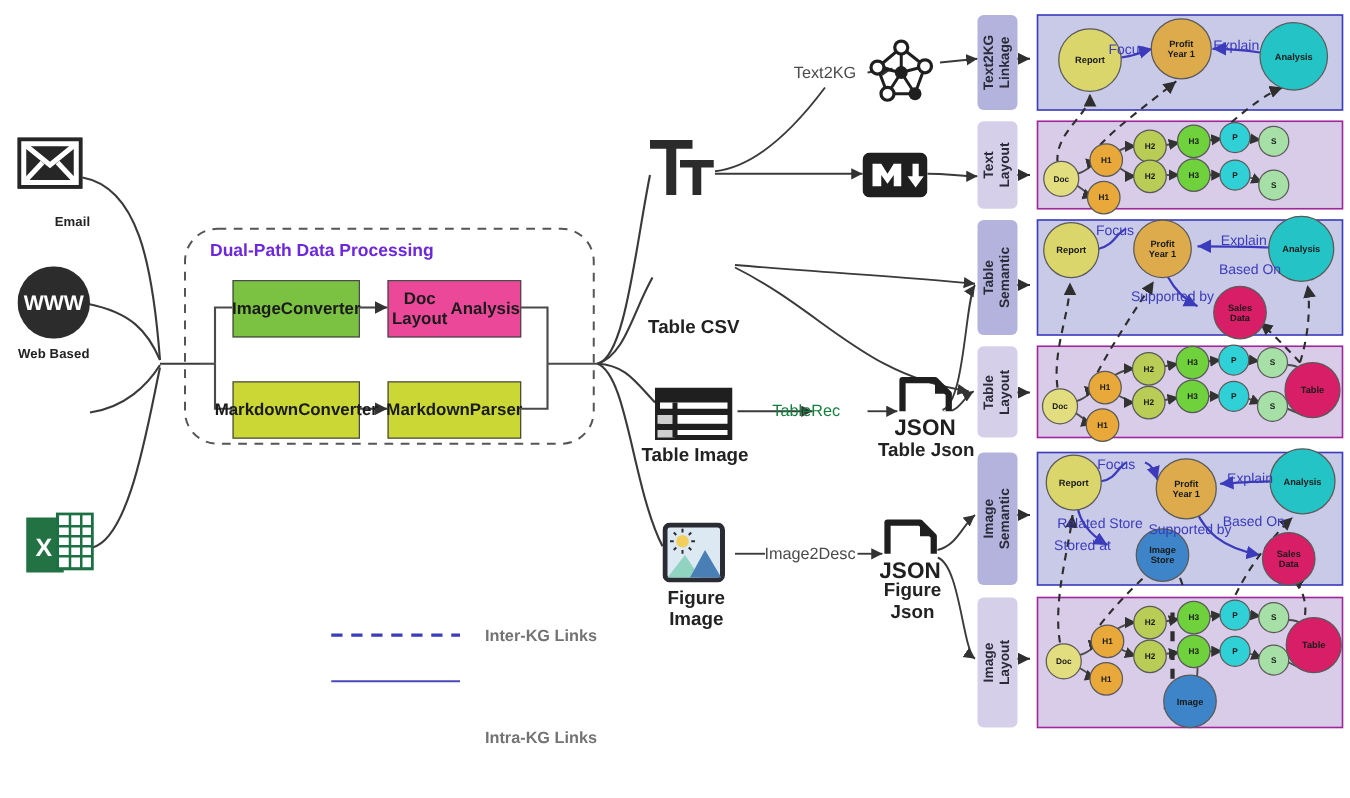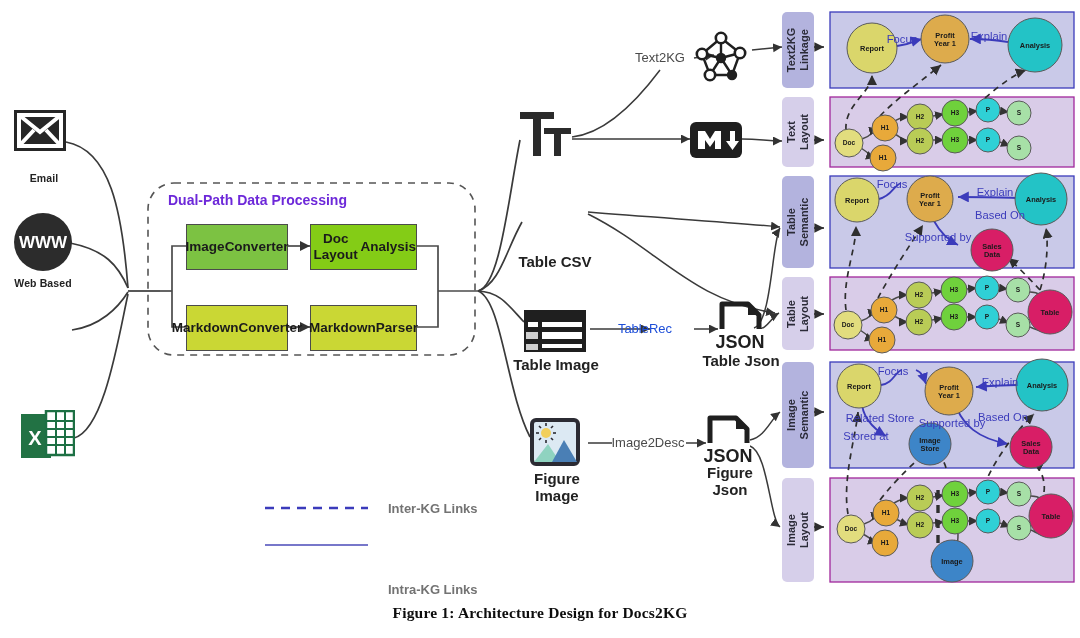--- a/index.html
+++ b/index.html
@@ -437,21 +437,21 @@
     </svg>
 
   <div class="iconWrap" style="left:14px;top:110px;width:52px;height:41px;background:#262626;">
     <svg width="52" height="41" viewBox="0 0 52 41">
       <rect x="0" y="0" width="52" height="41" fill="#262626"></rect>
       <path d="M5,5 L47,5 L47,36 L5,36 Z" fill="none" stroke="#fff" stroke-width="4"></path>
       <path d="M5,5 L26,22 L47,5" fill="none" stroke="#fff" stroke-width="4"></path>
       <path d="M5,36 L20,20 M47,36 L32,20" fill="none" stroke="#fff" stroke-width="4"></path>
     </svg>
   </div>
-  <div class="lbl srcLabel" style="left:10px;top:172px;width:68px;">Email</div>
+  <div class="lbl srcLabel" style="left:24px;top:172px;width:68px;">Email</div>
 
   <div class="iconWrap" style="left:14px;top:213px;">
     <svg width="58" height="58" viewBox="0 0 58 58">
       <circle cx="29" cy="29" r="29" fill="#2c2c2c"></circle>
       <text x="29" y="35" text-anchor="middle" fill="#fff" font-family="Liberation Sans, sans-serif" font-size="17" font-weight="bold">WWW</text>
     </svg>
   </div>
   <div class="lbl srcLabel" style="left:3px;top:277px;width:80px;">Web Based</div>
 
 
@@ -470,21 +470,21 @@
       <text x="15" y="35" text-anchor="middle" fill="#fff" font-family="Liberation Sans, sans-serif" font-size="20" font-weight="bold">X</text>
     </svg>
   </div>
 
   <div class="dpTitle" style="left:168px;top:192px;">Dual-Path Data Processing</div>
 
   <div class="procBox" id="pb0" style="left:186px;top:224px;width:100px;height:44px;background:#7cc242;">
       <div>Image</div>
       <div>Converter</div>
     </div>
-  <div class="procBox" id="pb1" style="left:310px;top:224px;width:105px;height:44px;background:#84cc16;">
+  <div class="procBox" id="pb1" style="left:310px;top:224px;width:105px;height:44px;background:#ec4899;">
       <div>Doc Layout</div>
       <div>Analysis</div>
     </div>
   <div class="procBox" id="pb2" style="left:186px;top:305px;width:100px;height:44px;background:#cad734;">
       <div>Markdown</div>
       <div>Converter</div>
     </div>
   <div class="procBox" id="pb3" style="left:310px;top:305px;width:105px;height:44px;background:#cad734;">
       <div>Markdown</div>
       <div>Parser</div>
@@ -573,21 +573,21 @@
     <svg width="48" height="56" viewBox="0 0 48 56">
       <path d="M6,4 L32,4 L43,15 L43,44 L6,44 Z" fill="none" stroke="#1f1f1f" stroke-width="5" stroke-linejoin="round"></path>
       <path d="M32,4 L32,15 L43,15 Z" fill="#1f1f1f"></path>
       <rect x="2" y="29" width="44" height="20" fill="#fff"></rect>
       <text x="24" y="48" text-anchor="middle" fill="#1f1f1f" font-family="Liberation Sans, sans-serif" font-size="18" font-weight="bold">JSON</text>
     </svg>
   </div>
   <div class="lbl midLabel" style="left:690px;top:464px;width:80px;">Figure Json</div>
 
   <div class="lbl" style="left:624px;top:50px;width:72px;font-size:13px;color:#4a4a4a;font-weight:normal;">Text2KG</div>
-  <div class="lbl" style="left:606px;top:321px;width:78px;font-size:13px;color:#1d4ed8;font-weight:normal;">TableRec</div>
+  <div class="lbl" style="left:606px;top:321px;width:78px;font-size:13px;color:#15803d;font-weight:normal;">TableRec</div>
   <div class="lbl" style="left:602px;top:435px;width:92px;font-size:13px;color:#4a4a4a;font-weight:normal;">Image2Desc</div>
 
   <div class="vlabelBox" id="vl0" style="left:782px;top:12px;width:32px;height:76px;background:#b3b3de;">
       <span>
         <div>Text2KG</div>
         <div>Linkage</div>
       </span>
     </div>
   <div class="vlabelBox" id="vl1" style="left:782px;top:97px;width:32px;height:70px;background:#d6cfea;">
       <span>
@@ -616,14 +616,13 @@
   <div class="vlabelBox" id="vl5" style="left:782px;top:478px;width:32px;height:104px;background:#d6cfea;">
       <span>
         <div>Image</div>
         <div>Layout</div>
       </span>
     </div>
 
   <div class="legendText" style="position:absolute;left:388px;top:501px;">Inter-KG Links</div>
   <div class="legendText" style="position:absolute;left:388px;top:538px;margin-top:44px;">Intra-KG Links</div>
 
-  <div class="caption">Figure 1: Architecture Design for Docs2KG</div>
 </div>
 
 </body></html>

